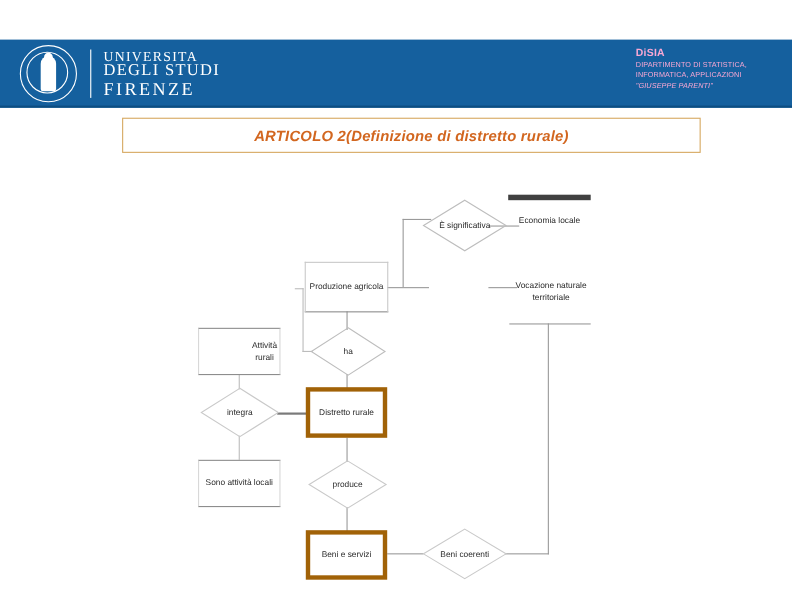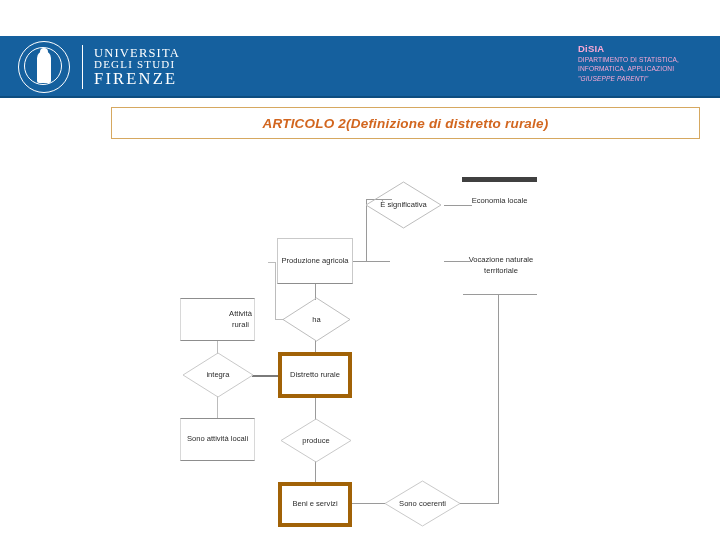--- a/index.html
+++ b/index.html
@@ -83,21 +83,21 @@
     margin: 0 11px 0 12px;
     flex: none;
   }
   .logo-text {
     color: #ffffff;
     line-height: 1.02;
     letter-spacing: 1.2px;
     font-family: "Liberation Serif", serif;
   }
   .logo-l1 { font-size: 12.5px; }
-  .logo-l2 { font-size: 11px; }
+  .logo-l2 { font-size: 15px; }
   .logo-l3 { font-size: 16.5px; letter-spacing: 2.2px; }
 
   .dept {
     position: absolute;
     left: 578px;
     top: 8px;
     color: #f9a8d4;
     width: 142px;
   }
   .dept-title {
@@ -111,21 +111,21 @@
     line-height: 1.45;
     letter-spacing: 0.1px;
   }
   .dept-l.italic { font-style: italic; }
 
   
   .title-box {
     position: absolute;
     left: 111px;
     top: 107px;
-    width: 589px;
+    width: 526px;
     height: 32px;
     border: 1px solid #d6a860;
     background: #ffffff;
     display: flex;
     align-items: center;
     justify-content: center;
     box-sizing: border-box;
   }
   .title-text {
     color: #d2661f;
@@ -293,21 +293,21 @@
   </div>
 
   <div class="node box box-partial" style="left:180px; top:418px; width:75px; height:43px;">
     <span>Sono attività locali</span>
   </div>
 
   <div class="node box box-solid" style="left:278px; top:482px; width:74px; height:45px;">
     <span>Beni e servizi</span>
   </div>
 
-  <div class="diamond-wrap" style="left:366px; top:182px; width:75px; height:46px;">
+  <div class="diamond-wrap" style="left:385px; top:182px; width:75px; height:46px;">
     <svg viewBox="0 0 75 46" preserveAspectRatio="none">
       <polygon points="37.5,0 75,23 37.5,46 0,23" fill="none" stroke="#bdbdbd" stroke-width="1"></polygon>
     </svg>
     <span class="diamond-label">È significativa</span>
   </div>
 
 
   <div class="diamond-wrap" style="left:283px; top:298px; width:67px; height:43px;">
     <svg viewBox="0 0 67 43" preserveAspectRatio="none">
       <polygon points="33.5,0 67,21.5 33.5,43 0,21.5" fill="none" stroke="#bdbdbd" stroke-width="1"></polygon>
@@ -326,16 +326,16 @@
     <svg viewBox="0 0 70 43" preserveAspectRatio="none">
       <polygon points="35,0 70,21.5 35,43 0,21.5" fill="none" stroke="#c9c9c9" stroke-width="1"></polygon>
     </svg>
     <span class="diamond-label">produce</span>
   </div>
 
   <div class="diamond-wrap" style="left:385px; top:481px; width:75px; height:45px;">
     <svg viewBox="0 0 75 45" preserveAspectRatio="none">
       <polygon points="37.5,0 75,22.5 37.5,45 0,22.5" fill="none" stroke="#c9c9c9" stroke-width="1"></polygon>
     </svg>
-    <span class="diamond-label">Sono coerenti</span>
+    <span class="diamond-label">Beni coerenti</span>
   </div>
 
 </div>
 
 </body></html>

